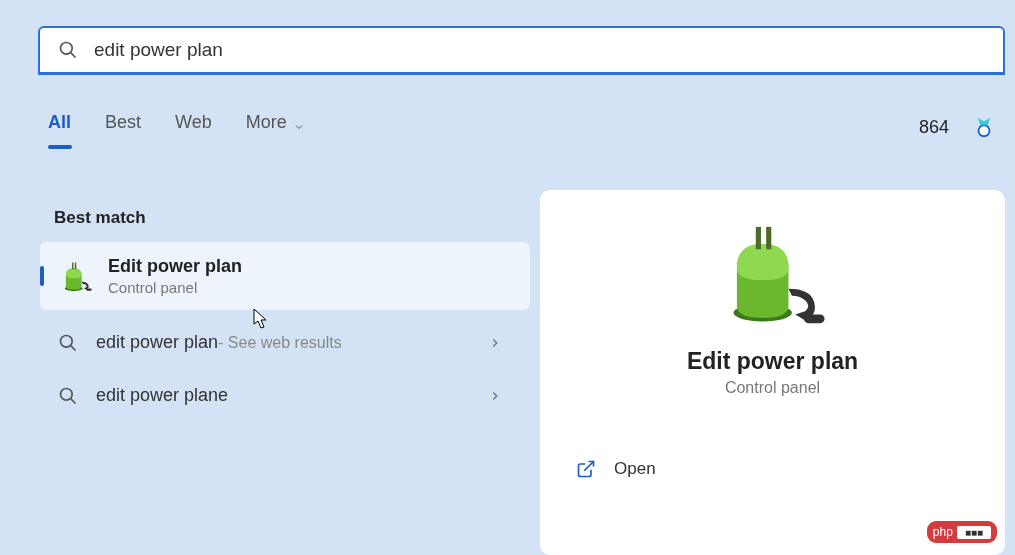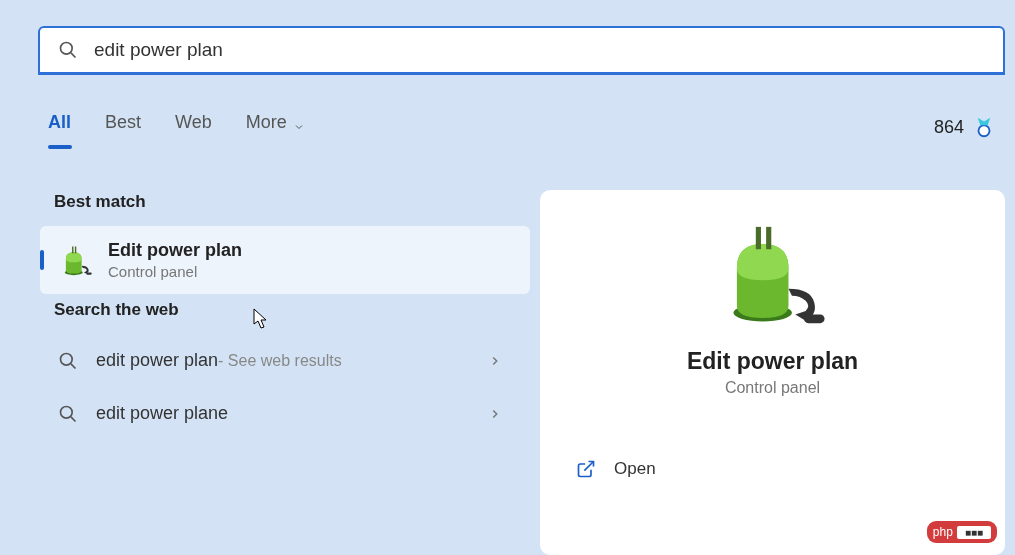--- a/index.html
+++ b/index.html
@@ -21,24 +21,24 @@
       position: absolute; top: 112px; left: 48px; right: 20px;
       display: flex; align-items: center; gap: 34px; font-size: 18px; color: #555;
     }
     .tab { cursor: pointer; padding-bottom: 10px; position: relative; }
     .tab.active { color: #1a5fc7; font-weight: 600; text-align: center; }
     .tab.active::after {
       content:""; position: absolute; left: 0; bottom: -6px; width: 24px; height: 4px;
       background: #1a5fc7; border-radius: 2px;
     }
     .tab-more { display: flex; align-items: flex-end; gap: 6px; }
-    .points { margin-left: auto; display: flex; align-items: center; gap: 9px; color: #222; font-size: 18px; }
+    .points { margin-left: auto; display: flex; align-items: center; gap: 24px; color: #222; font-size: 18px; }
     
     .results { position: absolute; top: 190px; left: 40px; width: 490px; }
-    .section-title { font-size: 17px; color: #222; font-weight: 600; margin: 2px 0 14px 14px; }
+    .section-title { font-size: 17px; color: #222; font-weight: 600; margin: 18px 0 14px 14px; }
     
     .result-item {
       display: flex; align-items: center; padding: 14px 18px; border-radius: 6px;
       cursor: pointer; position: relative;
     }
     .result-item.best {
       background: #edf4fc; margin-bottom: 6px;
     }
     .result-item.best::before {
       content:""; position:absolute; left:0; top:24px; bottom:24px; width:4px;
@@ -119,21 +119,20 @@
       <rect x="30" y="8" width="2.5" height="12" fill="#4a6b2a"></rect>
       <path d="M42 42 Q52 42 54 48 Q56 54 50 56 L46 54 L50 52 Q52 50 50 48 Q48 46 44 46 Z" fill="#333"></path>
       <rect x="50" y="54" width="10" height="4" rx="2" fill="#333"></rect>
     </svg>
     <div class="result-text">
       <div class="result-title">Edit power plan</div>
       <div class="result-sub">Control panel</div>
     </div>
   </div>
 
-  <div class="section-title">Search the web</div>
 
   <div class="web-item">
     <svg class="si" viewBox="0 0 24 24" fill="none" stroke="currentColor" stroke-width="2">
         <circle cx="10" cy="10" r="7"></circle>
         <line x1="21" y1="21" x2="15.5" y2="15.5"></line>
       </svg>
     <span class="wt">edit power plan</span>
     <span class="ws"> - See web results</span>
     <svg class="chev" width="14" height="14" viewBox="0 0 24 24" fill="none" stroke="currentColor" stroke-width="2.5">
         <polyline points="9 18 15 12 9 6"></polyline>

